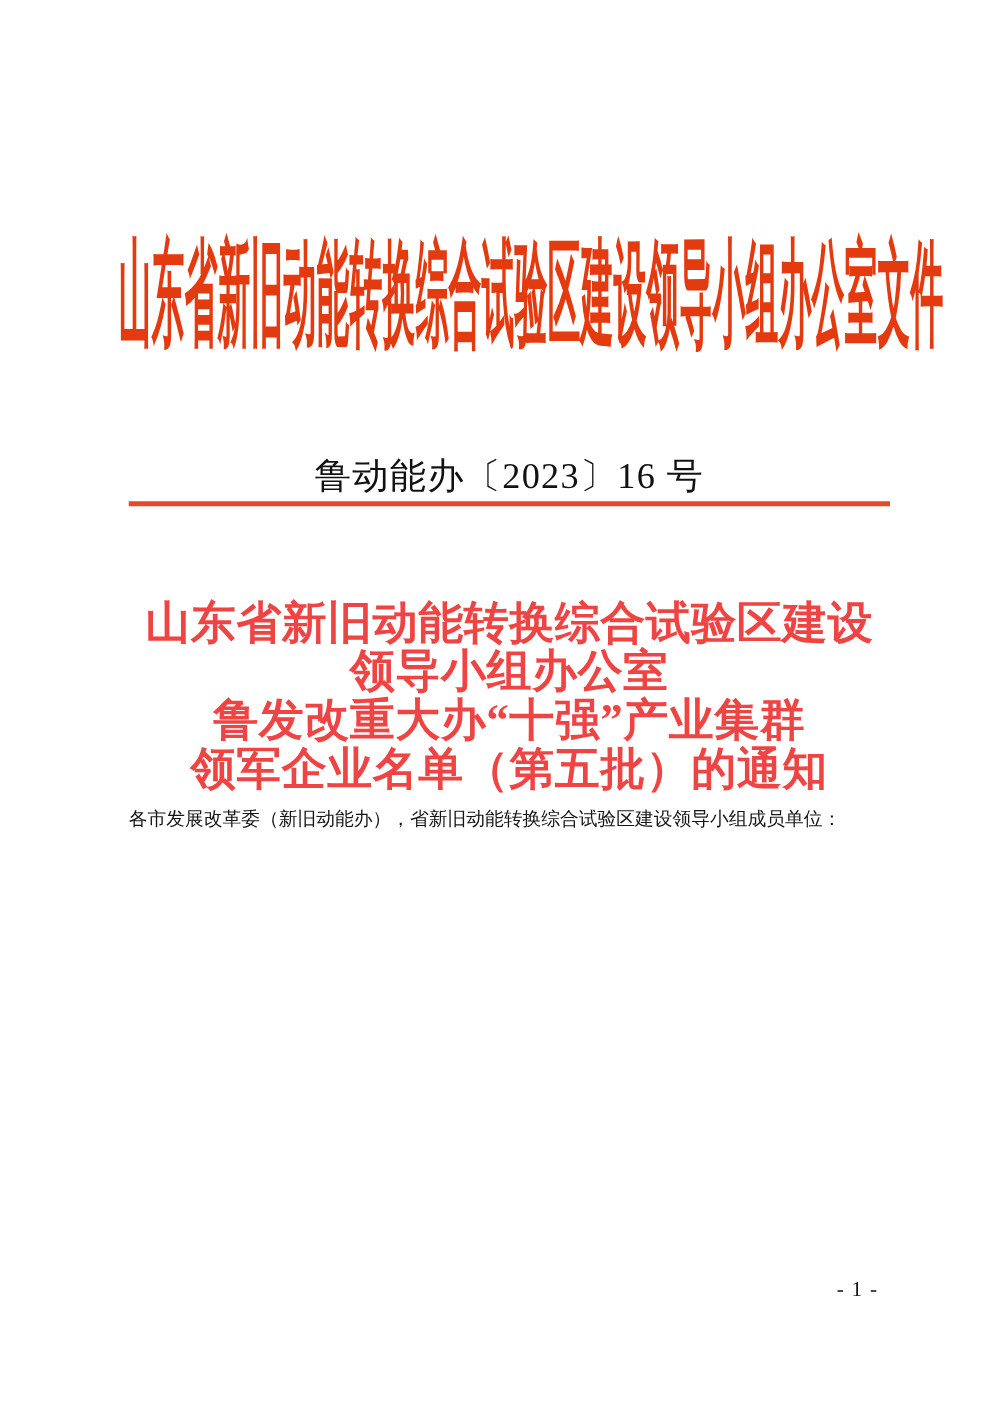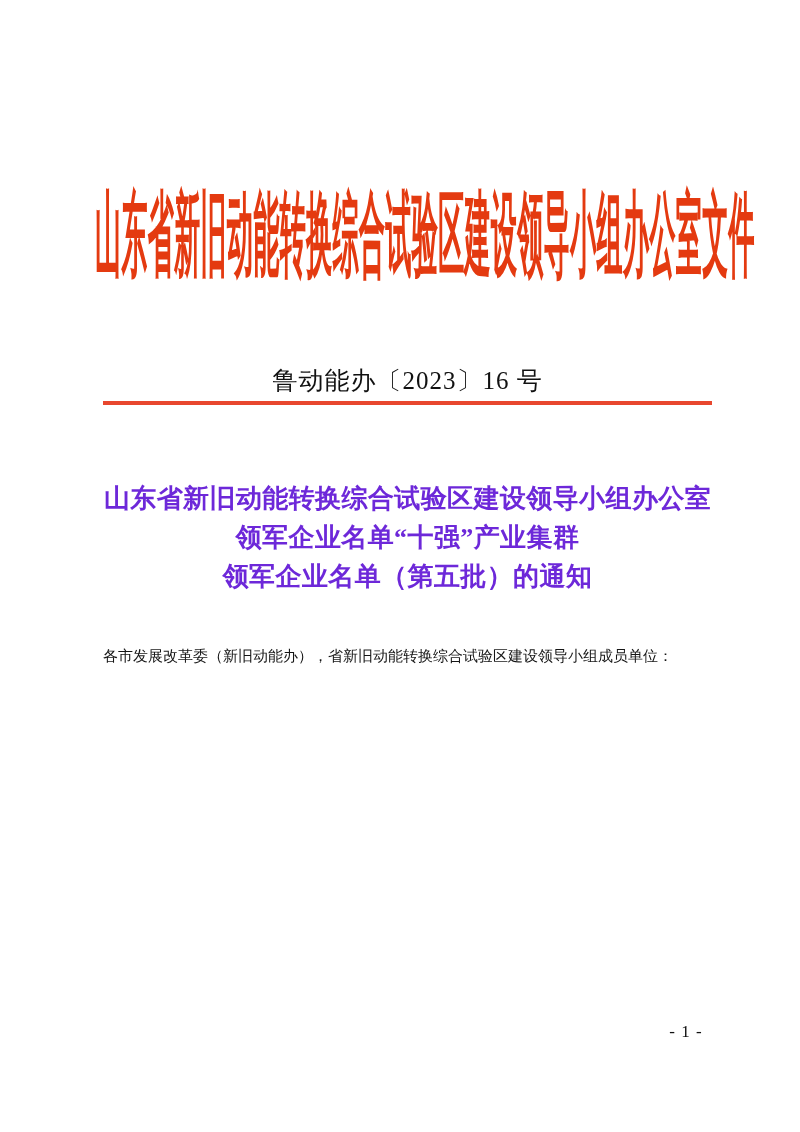--- a/index.html
+++ b/index.html
@@ -39,21 +39,21 @@
     transform-origin: 50% 0;
   }
 
   
   .doc-number {
     position: absolute;
     top: 368px;
     left: 103px;
     width: 609px;
     text-align: center;
-    font-size: 25px;
+    font-size: 29px;
     line-height: 26px;
     letter-spacing: 1px;
     color: #111111;
   }
 
   
   .red-line {
     position: absolute;
     top: 401px;
     left: 103px;
@@ -63,24 +63,24 @@
   }
 
   
   .title {
     position: absolute;
     top: 479px;
     left: 103px;
     width: 609px;
     text-align: center;
     font-weight: bold;
-    font-size: 26px;
+    font-size: 36px;
     line-height: 39px;
     letter-spacing: 0.4px;
-    color: #6d28d9;
+    color: #ef4444;
   }
 
   
   .body-text {
     position: absolute;
     top: 636px;
     left: 103px;
     width: 610px;
     font-size: 15px;
     line-height: 40px;
@@ -116,21 +116,21 @@
   <div class="banner-wrap">
     <span class="banner">山东省新旧动能转换综合试验区建设领导小组办公室文件</span>
   </div>
 
   <div class="doc-number">鲁动能办〔2023〕16 号</div>
 
   <div class="red-line"></div>
 
   <div class="title">
     <div>山东省新旧动能转换综合试验区建设领导小组办公室</div>
-    <div>领军企业名单“十强”产业集群</div>
+    <div>鲁发改重大办“十强”产业集群</div>
     <div>领军企业名单（第五批）的通知</div>
   </div>
 
   <div class="body-text">
     <p>各市发展改革委（新旧动能办），省新旧动能转换综合试验区建设领导小组成员单位：</p>
   </div>
 
   <div class="page-number">- 1 -</div>
 
 </div>

